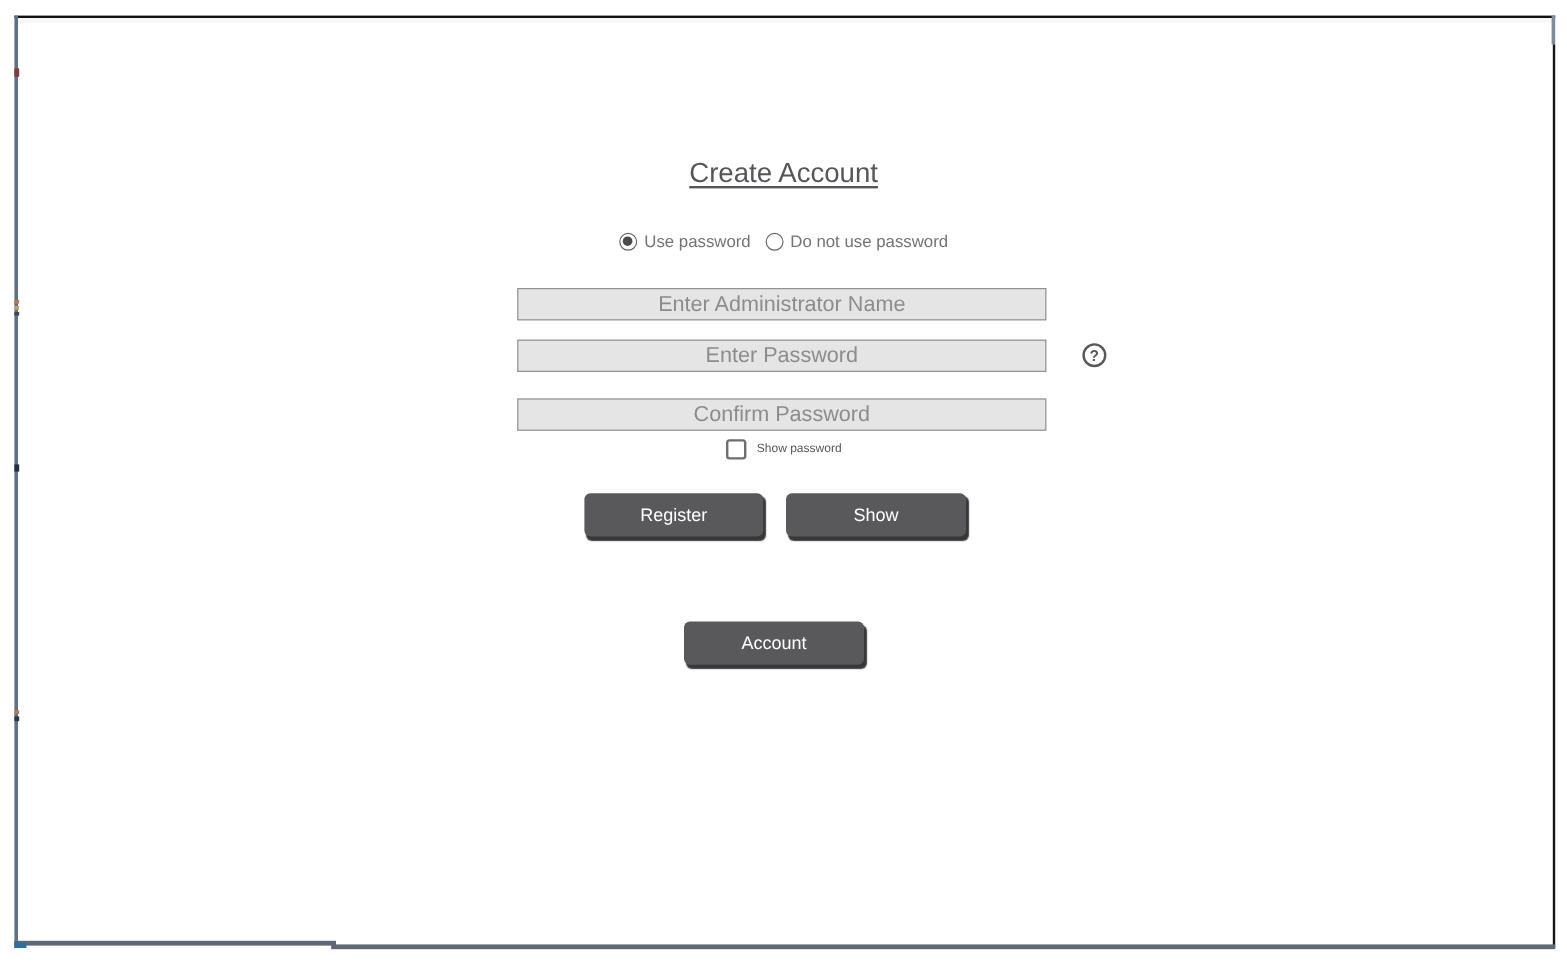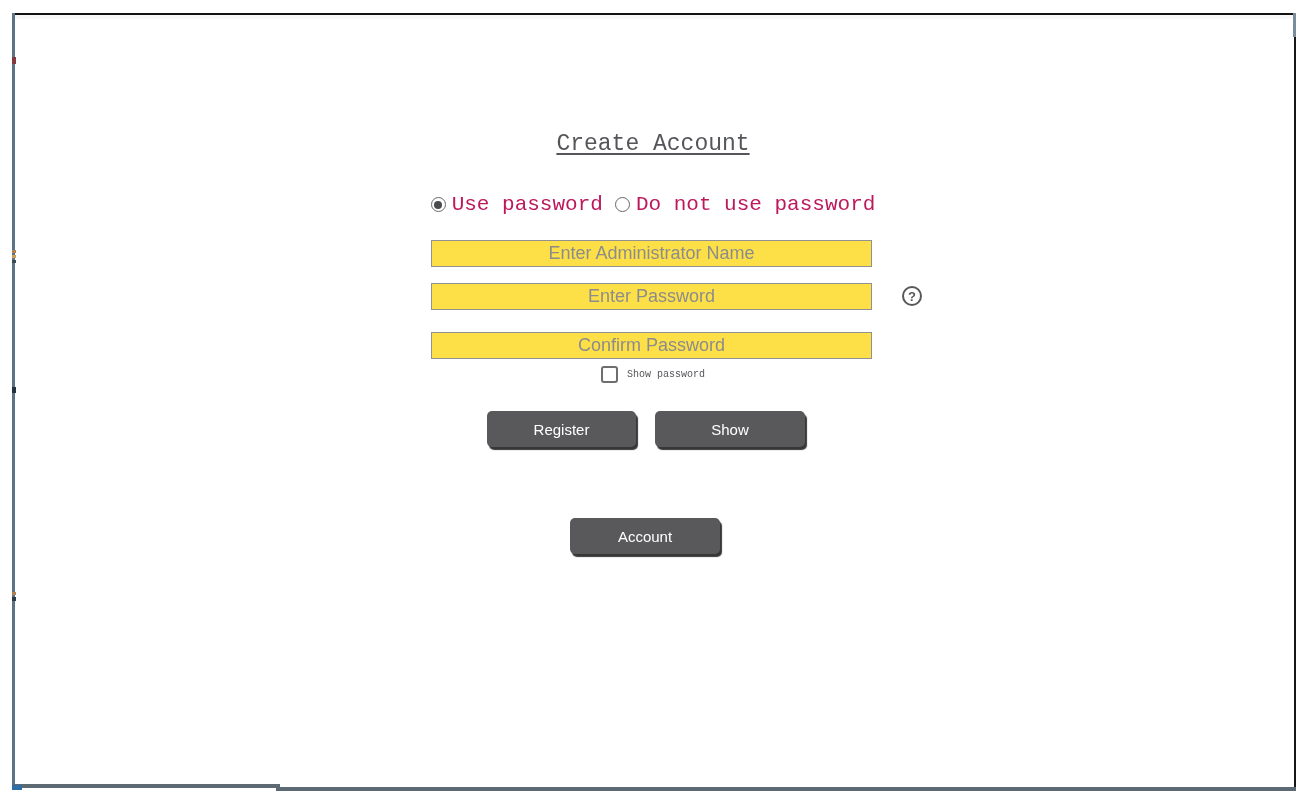--- a/index.html
+++ b/index.html
@@ -19,32 +19,32 @@
   .tick             { left:12px;  width:4px; }
   .tick-red   { top:57px;  height:7px; background:#833a3e; }
   .tick-tan1  { top:250px; height:3px; background:#b08050; }
   .tick-tan2  { top:255px; height:3px; background:#c9a05a; }
   .tick-dark1 { top:260px; height:3px; background:#3a4a55; }
   .tick-dark2 { top:387px; height:6px; background:#233240; }
   .tick-tan3  { top:592px; height:3px; background:#b08050; }
   .tick-dark3 { top:597px; height:4px; background:#2c3a46; }
 
   
-  .row-center { left:0; width:100%; display:flex; justify-content:center; align-items:center;font-family:Liberation Mono, monospace; }
+  .row-center { left:0; width:100%; display:flex; justify-content:center; align-items:center; }
 
   .page-title { top:131px; font-size:23px; color:#55565a; }
   .page-title span { text-decoration:underline; text-underline-offset:3px; }
 
-  .radio-row { top:193px; font-size:21px; color:#be185d; gap:12px; }
+  .radio-row { top:193px; font-size:14px; color:#737373; gap:12px; }
   .radio-opt { display:flex; align-items:center; gap:6px; cursor:default; }
   .radio-icon { width:15px; height:15px; border:1px solid #66676a; border-radius:50%;
                 display:inline-flex; align-items:center; justify-content:center; background:#fff; }
   .radio-icon.selected::after { content:""; width:8px; height:8px; border-radius:50%; background:#4a4b4d; }
 
-  .text-input { left:431px; width:441px; height:27px; border:1px solid #919191; background:#fde047;
+  .text-input { left:431px; width:441px; height:27px; border:1px solid #919191; background:#e5e5e5;
                 text-align:center; font-size:18px; color:#444; outline:none;
                 font-family:"Liberation Sans", sans-serif; }
   .text-input::placeholder { color:#8c8c8c; opacity:1; }
   .in-admin   { top:240px; }
   .in-pass    { top:283px; }
   .in-confirm { top:332px; }
 
   .help-icon { left:902px; top:286px; width:20px; height:20px; border:2px solid #58585a;
                border-radius:50%; display:flex; align-items:center; justify-content:center;
                font-size:13px; font-weight:bold; color:#58585a; cursor:pointer; background:#fff; }

